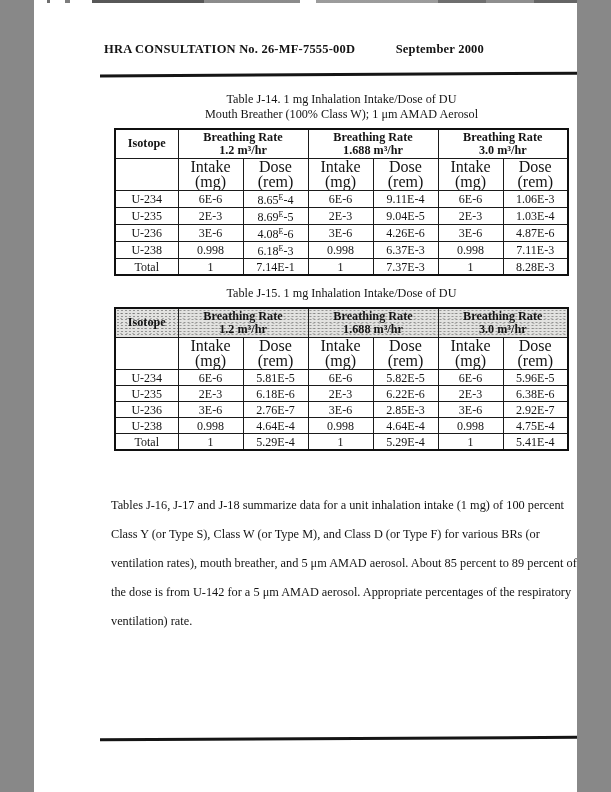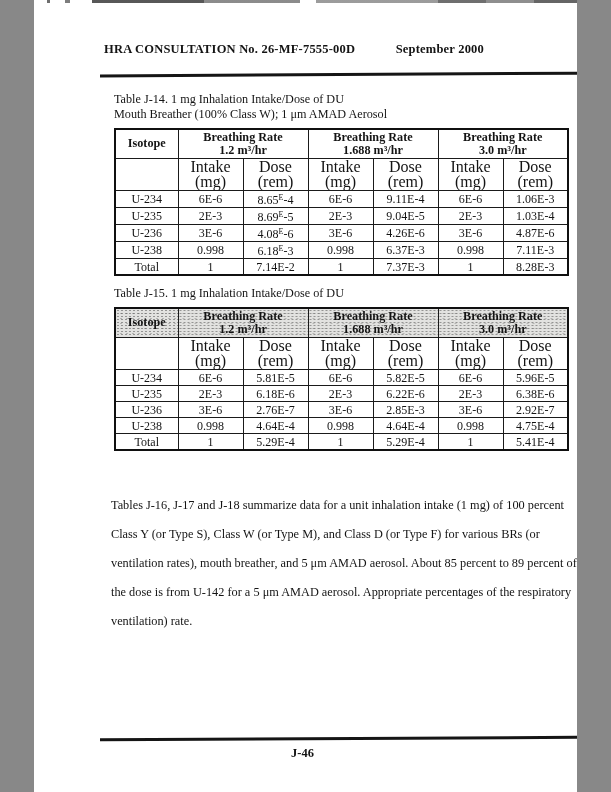--- a/index.html
+++ b/index.html
@@ -26,21 +26,21 @@
   .rule {
     position:absolute; left:66px; width:511px; height:3px;
     background:#151515;
   }
   .rule.hdr { top:73px; transform:rotate(-0.35deg); }
   .rule.ftr { top:737px; transform:rotate(-0.3deg); }
 
   .tsection { position:absolute; left:80px; width:455px; }
   .tsection.s1 { top:92px; }
   .tsection.s2 { top:286px; }
-  .ttl { font-size:12.2px; line-height:15px; white-space:nowrap; }
+  .ttl { text-align:center; font-size:12.2px; line-height:15px; white-space:nowrap; }
 
   table.dtable {
     border-collapse:collapse; table-layout:fixed; width:455px;
     margin-top:6px; font-size:12px;
   }
   table.dtable th, table.dtable td {
     border:1.5px solid #1a1a1a; text-align:center; vertical-align:middle;
     padding:0; overflow:hidden;
   }
   table.dtable { border:2.5px solid #101010; }
@@ -171,21 +171,21 @@
             <td>0.998</td>
             <td>6.18<sup>E</sup>-3</td>
             <td>0.998</td>
             <td>6.37E-3</td>
             <td>0.998</td>
             <td>7.11E-3</td>
           </tr>
           <tr>
             <td>Total</td>
             <td>1</td>
-            <td>7.14E-2</td>
+            <td>7.14E-1</td>
             <td>1</td>
             <td>7.37E-3</td>
             <td>1</td>
             <td>8.28E-3</td>
           </tr>
         </tbody>
     </table>
   </div>
 
   <div class="tsection s2">
@@ -296,15 +296,14 @@
 
   <div class="paragraph">
     <div class="pline">Tables J-16, J-17 and J-18 summarize data for a unit inhalation intake (1 mg) of 100 percent</div>
     <div class="pline">Class Y (or Type S), Class W (or Type M), and Class D (or Type F) for various BRs (or</div>
     <div class="pline">ventilation rates), mouth breather, and 5 μm AMAD aerosol. About 85 percent to 89 percent of</div>
     <div class="pline">the dose is from U-142 for a 5 μm AMAD aerosol. Appropriate percentages of the respiratory</div>
     <div class="pline">ventilation) rate.</div>
   </div>
 
   <div class="rule ftr"></div>
-  <div class="pageno">J-46</div>
 
 </div>
 
 </body></html>

